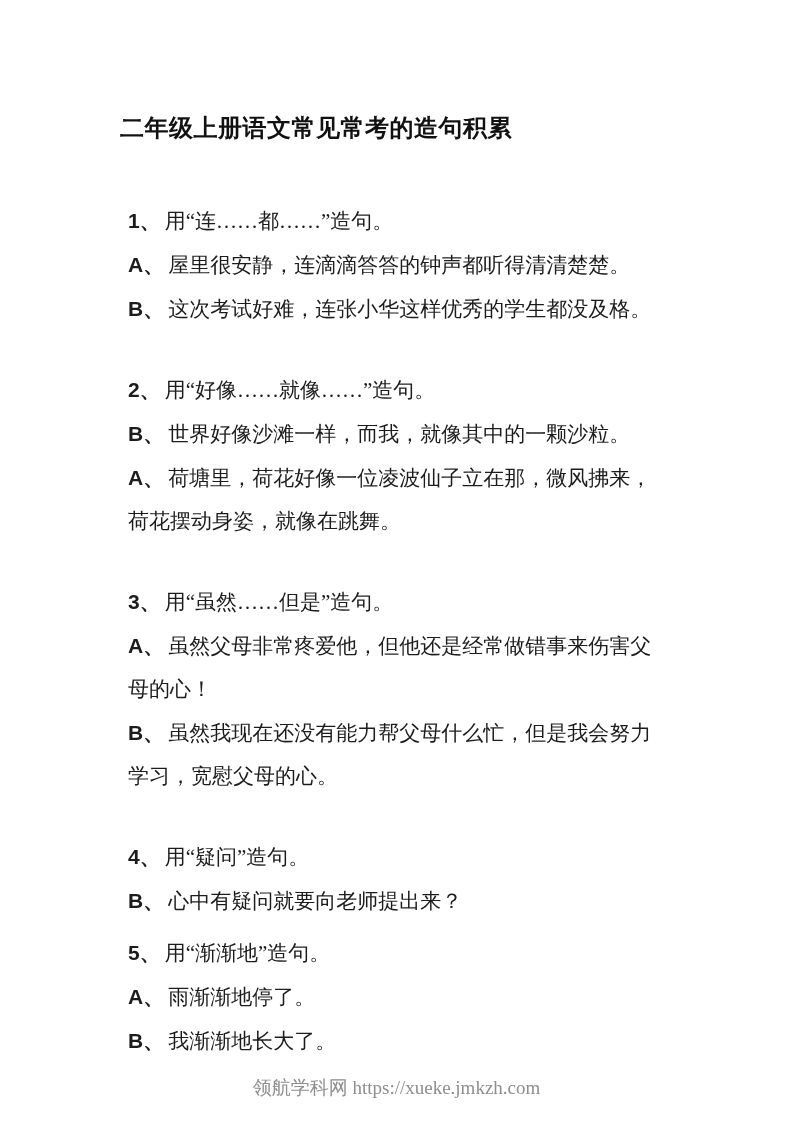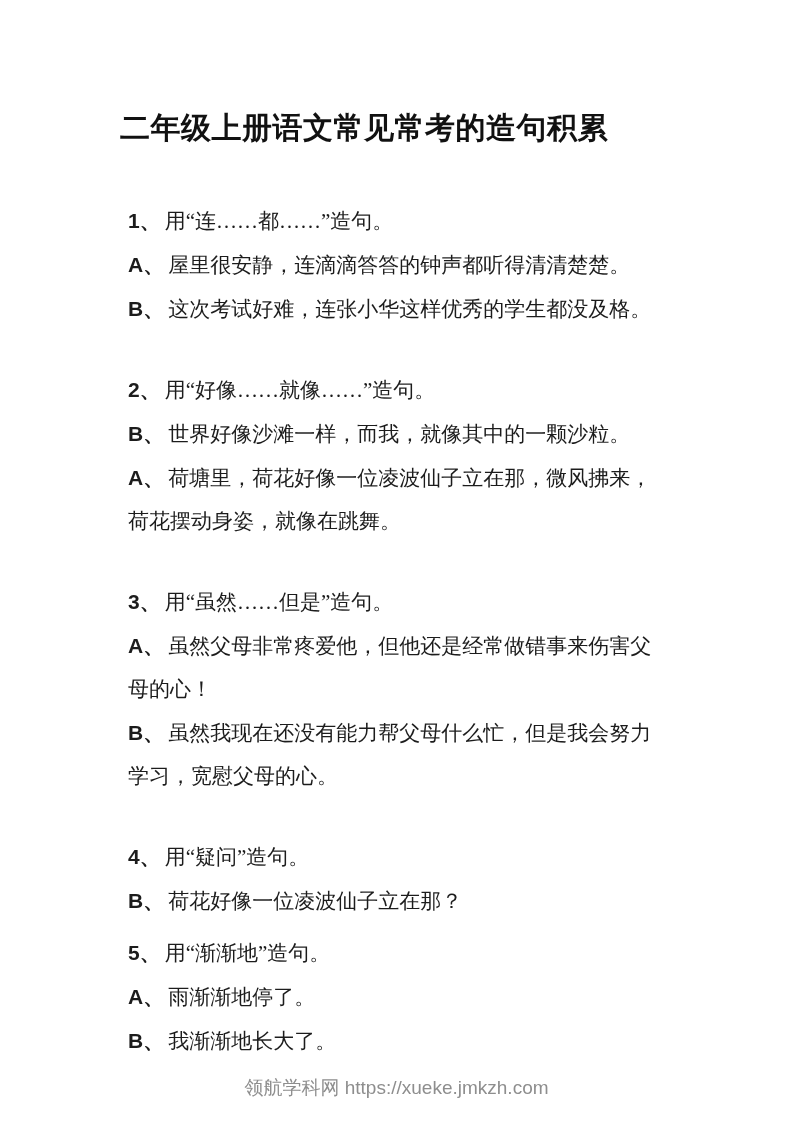--- a/index.html
+++ b/index.html
@@ -15,21 +15,21 @@
     box-sizing: border-box;
     padding: 106px 116px 0 120px;
     overflow: hidden;
     color: #1c1c1c;
     font-family: "Liberation Serif", serif;
   }
   .doc-title {
     margin: 0 0 49px 0;
     font-family: "Liberation Sans", sans-serif;
     font-weight: 700;
-    font-size: 30px;
+    font-size: 24px;
     line-height: 44px;
     color: #111111;
     letter-spacing: 0.5px;
   }
   .section {
     margin: 8px;
   }
   .section + .section {
     margin-top: 37px;
   }
@@ -46,21 +46,21 @@
     font-family: "Liberation Sans", sans-serif;
     font-weight: 700;
     padding-right: 4px;
   }
   .page-footer {
     position: absolute;
     left: 0;
     right: 0;
     bottom: 22px;
     text-align: center;
-    font-family: Liberation Sans, sans-serif;
+    font-family: Liberation Serif, serif;
     font-size: 19px;
     line-height: 24px;
     color: #8e8e8e;
   }
   .page-footer .footer-url {
     color: #8e8e8e;
     text-decoration: none;
   }
 </style>
 </head>
@@ -83,21 +83,21 @@
   </div>
 
   <div class="section">
     <p class="line"><span class="label">3、</span><span>用“虽然……但是”造句。</span></p>
     <p class="line"><span class="label">A、</span><span>虽然父母非常疼爱他，但他还是经常做错事来伤害父母的心！</span></p>
     <p class="line"><span class="label">B、</span><span>虽然我现在还没有能力帮父母什么忙，但是我会努力学习，宽慰父母的心。</span></p>
   </div>
 
   <div class="section">
     <p class="line"><span class="label">4、</span><span>用“疑问”造句。</span></p>
-    <p class="line"><span class="label">B、</span><span>荷花好像一位凌波仙子立在那？</span></p>
+    <p class="line"><span class="label">B、</span><span>心中有疑问就要向老师提出来？</span></p>
   </div>
 
   <div class="section no-gap">
     <p class="line"><span class="label">5、</span><span>用“渐渐地”造句。</span></p>
     <p class="line"><span class="label">A、</span><span>雨渐渐地停了。</span></p>
     <p class="line"><span class="label">B、</span><span>我渐渐地长大了。</span></p>
   </div>
 
   <div class="page-footer">
     <span>领航学科网</span>

